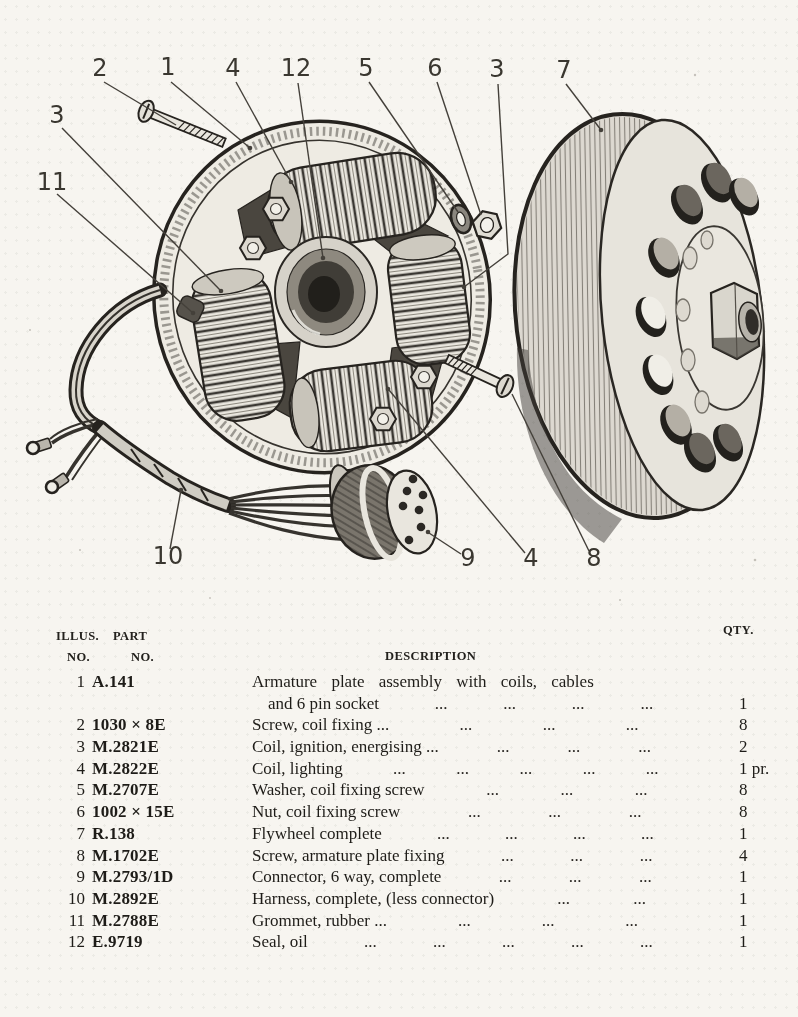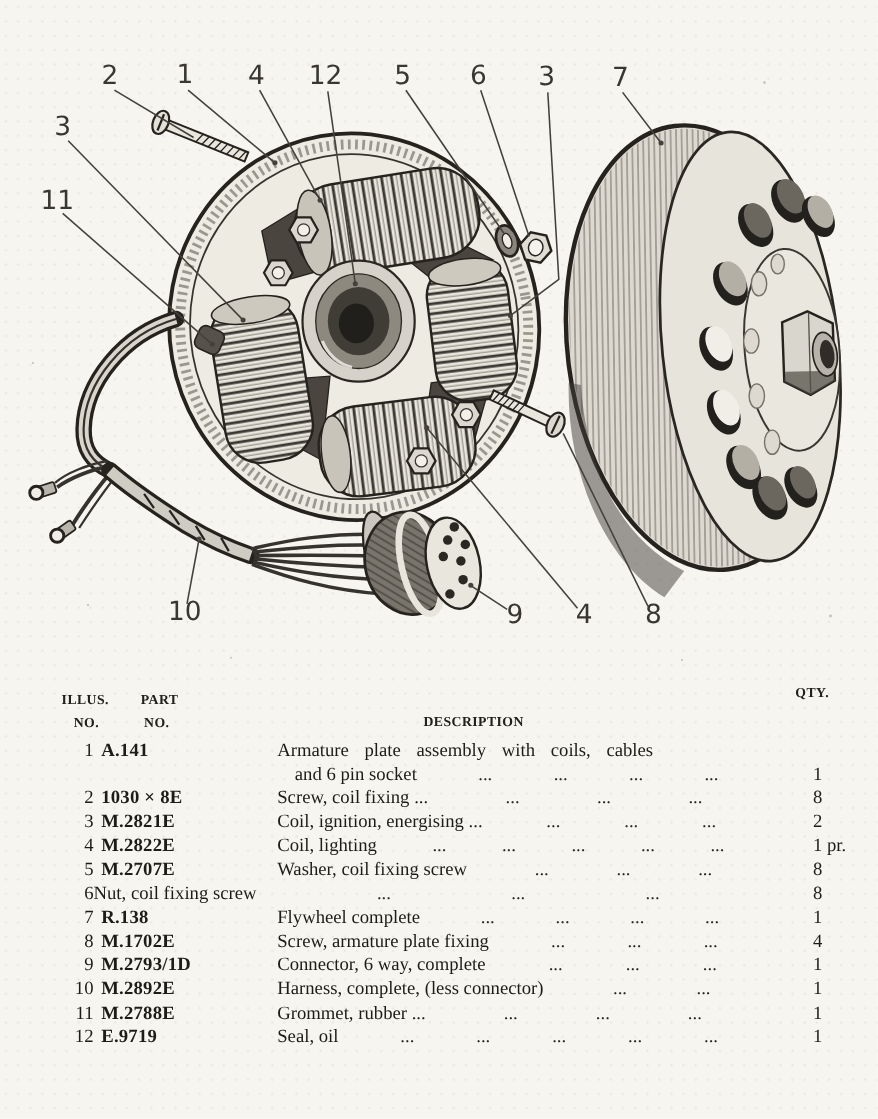--- a/index.html
+++ b/index.html
@@ -328,21 +328,21 @@
       <text class="callout" x="168" y="564">10</text>
       <text class="callout" x="468" y="566">9</text>
       <text class="callout" x="531" y="566">4</text>
       <text class="callout" x="594" y="566">8</text>
     </g>
   </svg>
 
   <div>
     <span class="th" style="left:56px;top:629px;">ILLUS.</span>
     <span class="th" style="left:67px;top:650px;">NO.</span>
-    <span class="th" style="left:128px;top:629px;">PART</span>
+    <span class="th" style="left:113px;top:629px;">PART</span>
     <span class="th" style="left:131px;top:650px;">NO.</span>
     <span class="th" style="left:385px;top:649px;text-align:right;">DESCRIPTION</span>
     <span class="th" style="left:723px;top:623px;">QTY.</span>
 
     <div class="rows">
         <div class="row">
           <div class="c-idx">1</div>
           <div class="c-part">A.141</div>
           <div class="c-desc">
             <span class="txt wide">Armature plate assembly with coils, cables</span>
@@ -412,20 +412,21 @@
             <span class="dots">
               <i>...</i>
               <i>...</i>
               <i>...</i>
             </span>
           </div>
           <div class="c-qty">8</div>
         </div>
         <div class="row">
           <div class="c-idx">6</div>
+          <div class="c-part">1002 × 15E</div>
           <div class="c-desc">
             <span class="txt">Nut, coil fixing screw</span>
             <span class="dots">
               <i>...</i>
               <i>...</i>
               <i>...</i>
             </span>
           </div>
           <div class="c-qty">8</div>
         </div>

